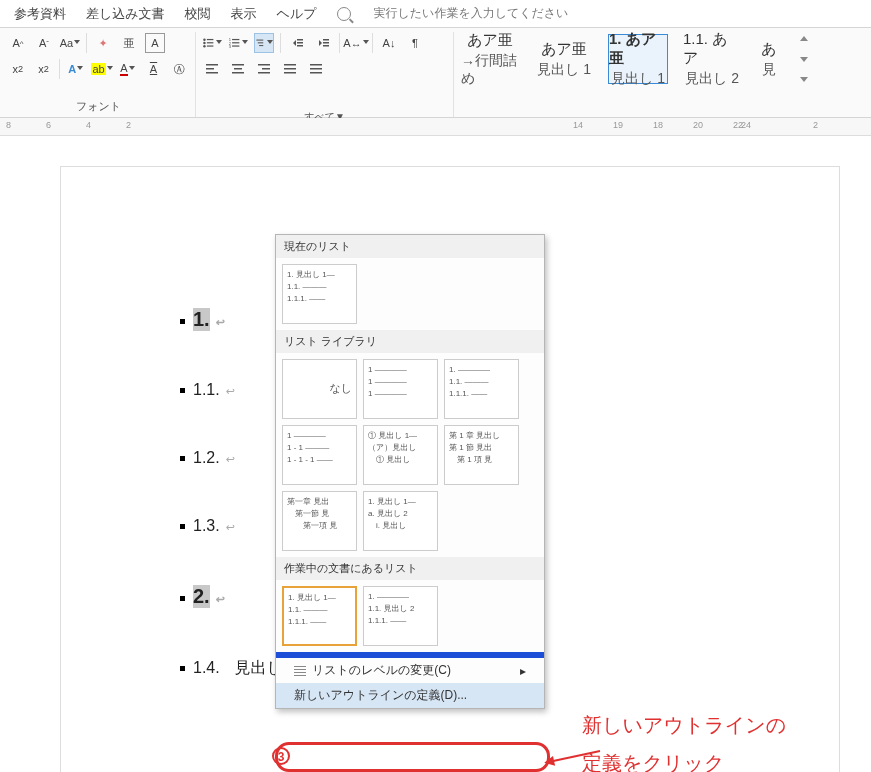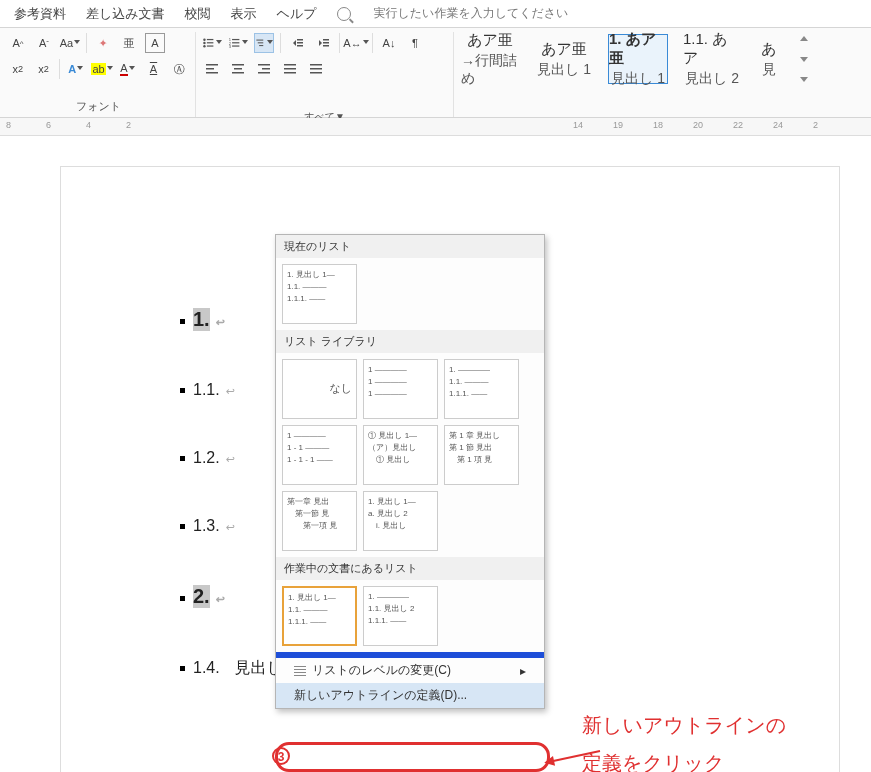--- a/index.html
+++ b/index.html
@@ -254,21 +254,21 @@
 <div class="ruler">
   <span style="left:6px">8</span>
   <span style="left:46px">6</span>
   <span style="left:86px">4</span>
   <span style="left:126px">2</span>
   <span style="left:573px">14</span>
   <span style="left:613px">19</span>
   <span style="left:653px">18</span>
   <span style="left:693px">20</span>
   <span style="left:733px">22</span>
-  <span style="left:773px">24</span>
+  <span style="left:741px">24</span>
   <span style="left:813px">2</span>
 </div>
 
 <div class="doc-area">
   <div class="page"></div>
 
   <div class="doc-lines">
     <div class="dl" style="font-size:20px;font-weight:bold"><span class="bullet"></span><span class="nb sel">1.</span><span class="kai">↩</span></div>
     <div class="dl"><span class="bullet"></span><span class="nb">1.1.</span><span class="kai">↩</span></div>
     <div class="dl"><span class="bullet"></span><span class="nb">1.2.</span><span class="kai">↩</span></div>

